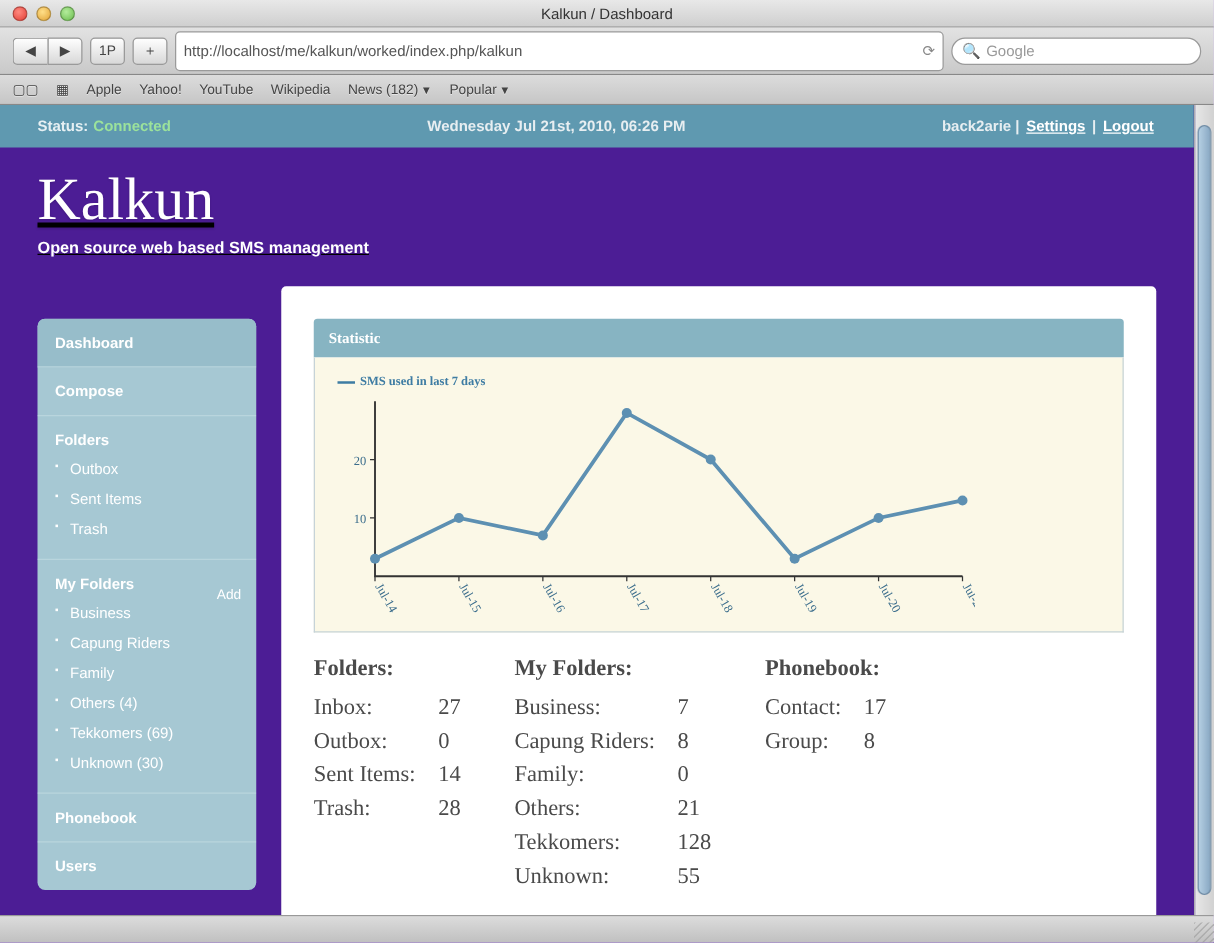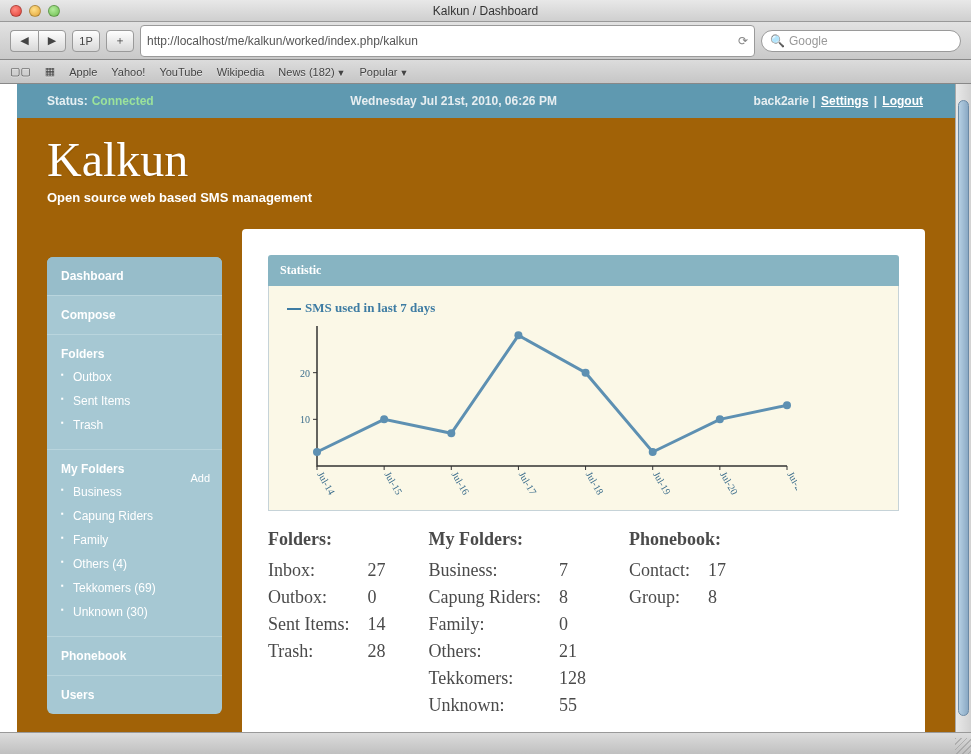--- a/index.html
+++ b/index.html
@@ -22,54 +22,54 @@
 .seg-btn:last-child { border-radius: 0 4px 4px 0; }
 .seg-btn.solo { border-radius: 4px; border-right: 1px solid #9a9a9a; }
 .url-bar { flex: 1; height: 32px; background: #fff; border: 1px solid #9a9a9a; border-radius: 4px; display: flex; align-items: center; padding: 0 6px; color: #555; font-size: 12px; }
 .url-bar .reload { margin-left: auto; color: #888; }
 .search-bar { width: 200px; height: 22px; background: #fff; border: 1px solid #9a9a9a; border-radius: 11px; display: flex; align-items: center; padding: 0 8px; color: #999; gap: 4px; }
 .bm-bar { height: 24px; background: linear-gradient(#dcdcdc, #c6c6c6); border-bottom: 1px solid #888; display: flex; align-items: center; padding: 0 10px; gap: 14px; color: #444; font-size: 11px; }
 .bm-bar .bk { cursor: pointer; text-shadow: 0 1px 0 rgba(255,255,255,.5); }
 .bm-bar .bk .dd { font-size: 9px; margin-left: 2px; }
 
 
-.page-wrap { position: absolute; top: 84px; bottom: 22px; left: 0; right: 0; overflow: hidden; background: #a16207; margin-left: 17px; }
+.page-wrap { position: absolute; top: 84px; bottom: 22px; left: 0; right: 0; overflow: hidden; background: #4c1d95; }
 .page-inner { position: absolute; inset: 0; overflow-y: scroll; }
 .scrollbar-gutter { position: absolute; top: 84px; bottom: 22px; right: 0; width: 16px; background: linear-gradient(to right, #e8e8e8, #d2d2d2); border-left: 1px solid #aaa; }
 .scrollbar-thumb { position: absolute; top: 16px; bottom: 16px; left: 2px; right: 2px; background: linear-gradient(to right, #b5cfe3, #8aa9c4); border: 1px solid #6c8aa5; border-radius: 6px; }
 .window-resize { position: absolute; bottom: 0; right: 0; width: 16px; height: 16px; background: repeating-linear-gradient(135deg, #999 0 1px, transparent 1px 4px); opacity: .6; }
 .status-strip { position: absolute; bottom: 0; left: 0; right: 0; height: 22px; background: linear-gradient(#dcdcdc, #c0c0c0); border-top: 1px solid #999; }
 
 
 .app { margin: 0 16px 0 0; }
 .topbar { background: #5f99b0; color: #fff; padding: 10px 30px; display: flex; align-items: center; font-size: 12px; font-weight: bold; }
 .topbar .status-lbl { color: #e6f0f3; }
 .topbar .connected { color: #9be29b; margin-left: 4px; }
 .topbar .date { flex: 1; text-align: center; color: #e7eef1; }
 .topbar .userbox { color: #e7eef1; }
 .topbar .userbox a { color: #fff; text-decoration: underline; margin: 0 2px; cursor: pointer; }
 
-.brand { padding: 18px 30px 24px; }
+.brand { padding: 18px 30px 24px; text-decoration: underline; }
 .brand .logo { font-family: "Brush Script MT", cursive; font-size: 48px; color: #fff; text-shadow: 0 1px 2px rgba(0,0,0,.15); line-height: 1; }
 .brand .tag { color: #fff; font-weight: bold; font-size: 13px; margin-top: 6px; }
 
 .layout { display: flex; gap: 20px; padding: 0 30px 40px; align-items: center; }
 .sidebar { width: 175px; background: #a6c8d3; border-radius: 6px; overflow: hidden; color: #fff; font-size: 12px; }
 .side-item { padding: 12px 14px; border-bottom: 1px solid #b9d5dd; font-weight: bold; cursor: pointer; position: relative; }
 .side-item.active, .side-item:hover { background: #97bdca; }
 .side-head { padding: 12px 14px 4px; font-weight: bold; border-bottom: none; position: relative; }
 .side-head .add { position: absolute; right: 12px; top: 22px; font-weight: normal; font-size: 11px; cursor: pointer; }
 .side-list { padding: 0 14px 12px; border-bottom: 1px solid #b9d5dd; }
 .side-list li { list-style: none; padding: 5px 0 5px 12px; position: relative; font-weight: normal; cursor: pointer; }
 .side-list li::before { content: "▪"; position: absolute; left: 0; top: 5px; font-size: 8px; color: #fff; }
 
 .content { flex: 1; background: #fff; border-radius: 4px; padding: 26px; font-family: Liberation Serif, serif; }
 .panel-head { background: #87b4c2; color: #fff; font-weight: bold; padding: 8px 12px; border-radius: 3px 3px 0 0; }
 .chart-box { border: 1px solid #c6d3d8; border-top: none; padding: 14px 18px 10px; background: #fbf8e7; }
-.legend { color: #3e7ca3; font-size: 13px; font-weight: bold; margin-bottom: 4px; }
+.legend { color: #3e7ca3; font-size: 10px; font-weight: bold; margin-bottom: 4px; }
 .legend .dash { display: inline-block; width: 14px; height: 2px; background: #3e7ca3; vertical-align: middle; margin-right: 4px; }
 svg.chart { display: block; }
 .axis { stroke: #333; stroke-width: 1.5; fill: none; }
 .series { stroke: #5d90b2; stroke-width: 3; fill: none; }
 .pt { fill: #5d90b2; }
 .tick-lbl { font-size: 10px; fill: #3b6d8c; font-family: inherit; }
 .xlbl { font-size: 10px; fill: #3b6d8c; }
 
 .stats-cols { display: flex; gap: 43px; margin-top: 18px; color: #4a4a4a; font-size: 18px; }
 .stats-col { display: grid; grid-template-columns: auto auto; gap: 6px 18px; align-content: start; }

